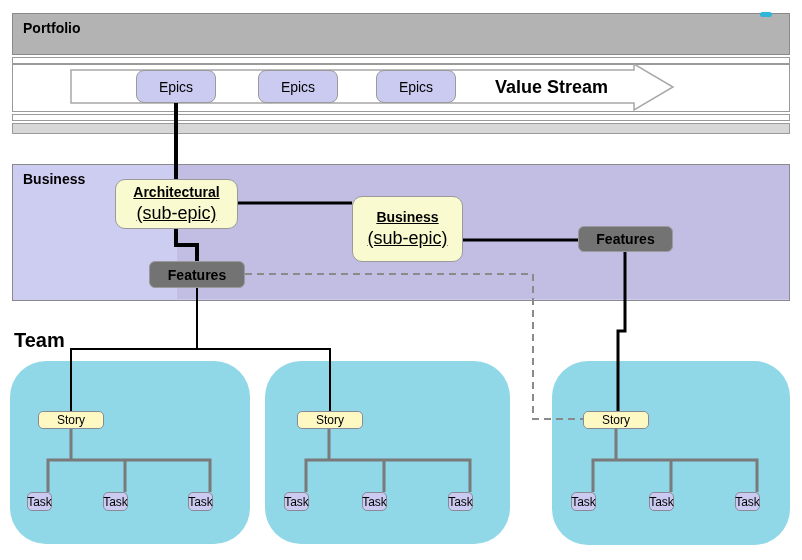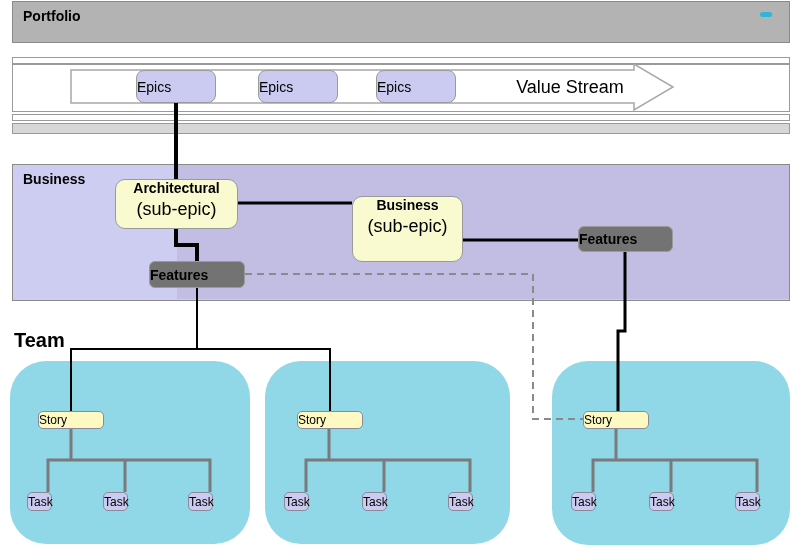--- a/index.html
+++ b/index.html
@@ -2,36 +2,36 @@
 <html><head>
 <meta charset="utf-8">
 <style>
   html,body{margin:0;padding:0;background:#fff;}
   #canvas{
     position:relative;width:802px;height:560px;background:#ffffff;overflow:hidden;
     font-family:"Liberation Sans", sans-serif;color:#000;
   }
   .abs{position:absolute;box-sizing:border-box;}
   
-  .portfolio-header{left:12px;top:1px;width:778px;height:42px;background:#b3b3b3;border:1px solid #8a8a8a;}
+  .portfolio-header{left:12px;top:13px;width:778px;height:42px;background:#b3b3b3;border:1px solid #8a8a8a;}
   .band-label{position:absolute;left:10px;top:6px;font-size:14px;font-weight:bold;}
   .thin-band1{left:12px;top:57px;width:778px;height:7px;background:#fff;border:1px solid #9a9a9a;}
   .main-band{left:12px;top:64px;width:778px;height:48px;background:#fff;border:1px solid #9a9a9a;}
   .thin-band2{left:12px;top:114px;width:778px;height:7px;background:#fff;border:1px solid #9a9a9a;}
   .gray-band{left:12px;top:123px;width:778px;height:11px;background:#d7d7d7;border:1px solid #9a9a9a;}
   .cyan-artifact{left:760px;top:12px;width:12px;height:5px;background:#2fb6d9;border-radius:3px;}
-  .value-stream{left:495px;top:77px;width:150px;text-align:center;font-size:18px;font-weight:normal;z-index:4;}
+  .value-stream{left:495px;top:77px;width:150px;font-size:18px;font-weight:bold;z-index:4;}
   
   .program-band{left:12px;top:164px;width:778px;height:137px;background:#cdccf1;border:1px solid #8a8a8a;}
   .program-dark{left:177px;top:165px;width:612px;height:134px;background:#c2bde3;}
   
-  .node{display:flex;align-items:center;text-align:center;z-index:3;}
+  .node{display:flex;align-items:center;justify-content:center;text-align:center;z-index:3;}
   .epic-node{width:80px;height:33px;background:#cbcbf2;border:1px solid #9a9a9a;border-radius:8px;font-size:14px;}
   .epic-1{left:136px;top:70px;} .epic-2{left:258px;top:70px;} .epic-3{left:376px;top:70px;}
-  .subepic-node{flex-direction:column;background:#fafad0;border:1px solid #9a9a9a;border-radius:10px;line-height:1.25;}
+  .subepic-node{flex-direction:column;background:#fafad0;border:1px solid #9a9a9a;border-radius:10px;line-height:1.25;text-decoration:underline;}
   .subepic-arch{left:115px;top:179px;width:123px;height:50px;}
   .subepic-biz{left:352px;top:166px;width:111px;height:66px;margin-top:30px;}
   .subepic-title{font-size:14px;font-weight:bold;}
   .subepic-subtitle{font-size:18px;}
   .feature-node{background:#737373;border:1px solid #9a9a9a;border-radius:6px;font-size:14px;font-weight:600;}
   .feature-left{left:149px;top:261px;width:96px;height:27px;}
   .feature-right{left:578px;top:226px;width:95px;height:26px;}
   
   .team-label{left:14px;top:329px;font-size:20px;font-weight:bold;}
   .team-box{background:#90d7e7;border-radius:36px;z-index:1;}

